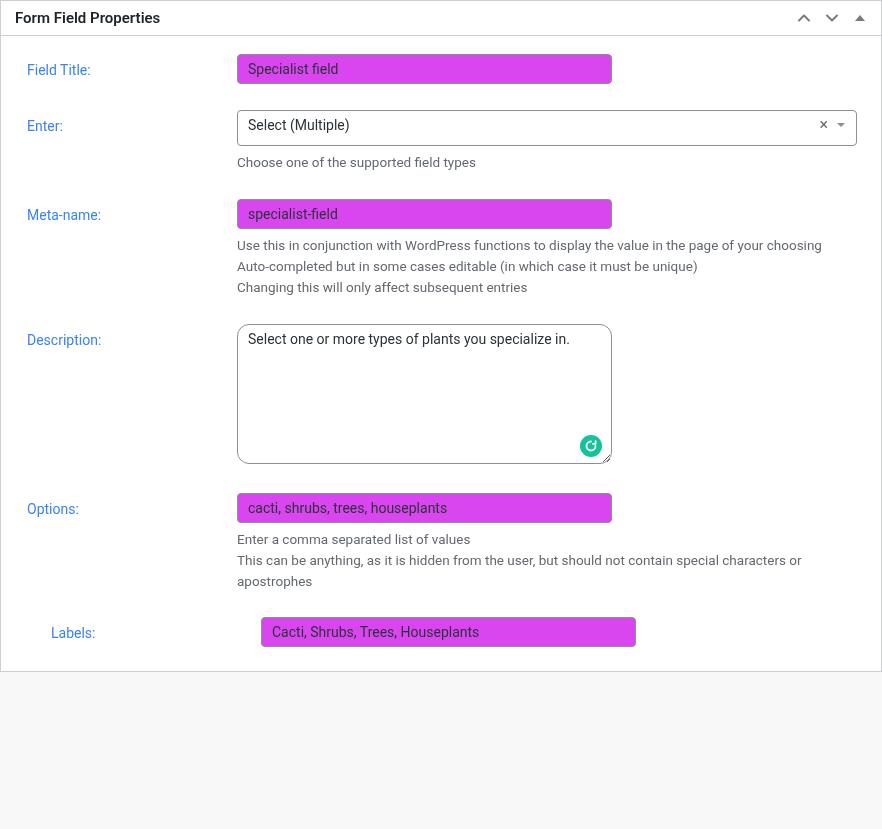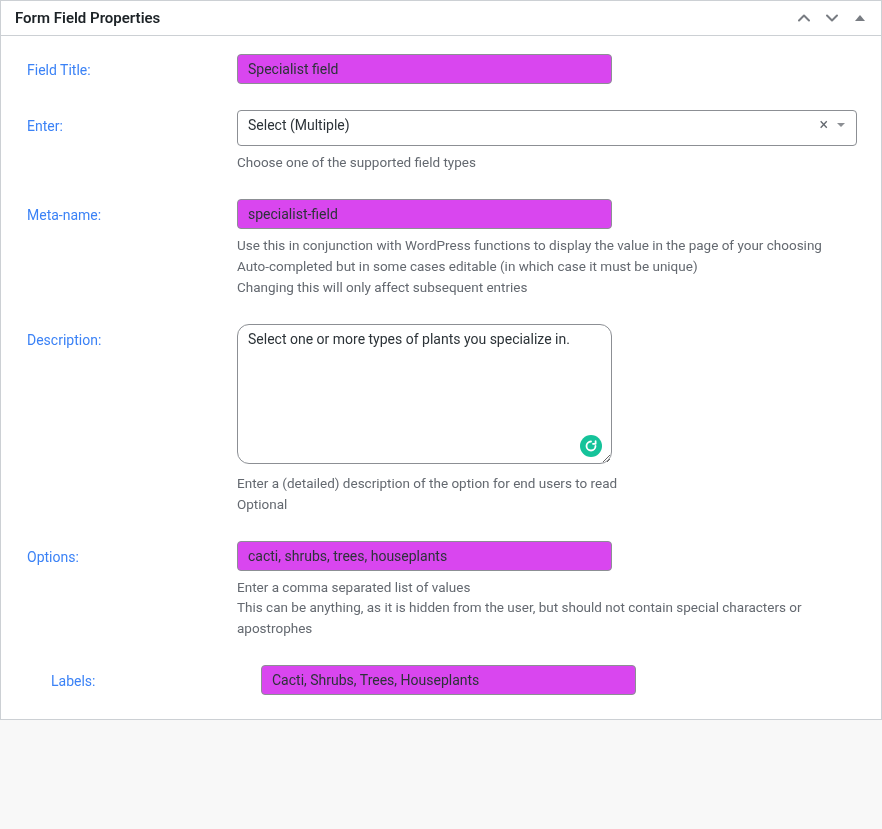--- a/index.html
+++ b/index.html
@@ -212,22 +212,20 @@
       <div class="field-control">
         <div class="textarea-wrap">
           <textarea class="textarea-input" style="">Select one or more types of plants you specialize in.</textarea>
           <span class="grammarly-badge">
             <svg width="14" height="14" viewBox="0 0 14 14">
                 <path d="M11.5 7 A4.5 4.5 0 1 1 7 2.5" stroke="#fff" stroke-width="1.8" fill="none" stroke-linecap="round"></path>
                 <path d="M9 4.8 L11.6 4.8 L11.6 2.2" stroke="#fff" stroke-width="1.8" fill="none" stroke-linecap="round" stroke-linejoin="round"></path>
               </svg>
           </span>
         </div>
-        <div class="help-text nl">Enter a (detailed) description of the option for end users to read
-Optional</div>
       </div>
     </div>
 
     <div class="field-row">
       <div class="field-label">Options:</div>
       <div class="field-control">
         <input class="text-input" type="text" value="cacti, shrubs, trees, houseplants" style="">
         <div class="help-text nl">Enter a comma separated list of values
 This can be anything, as it is hidden from the user, but should not contain special characters or apostrophes</div>
       </div>

